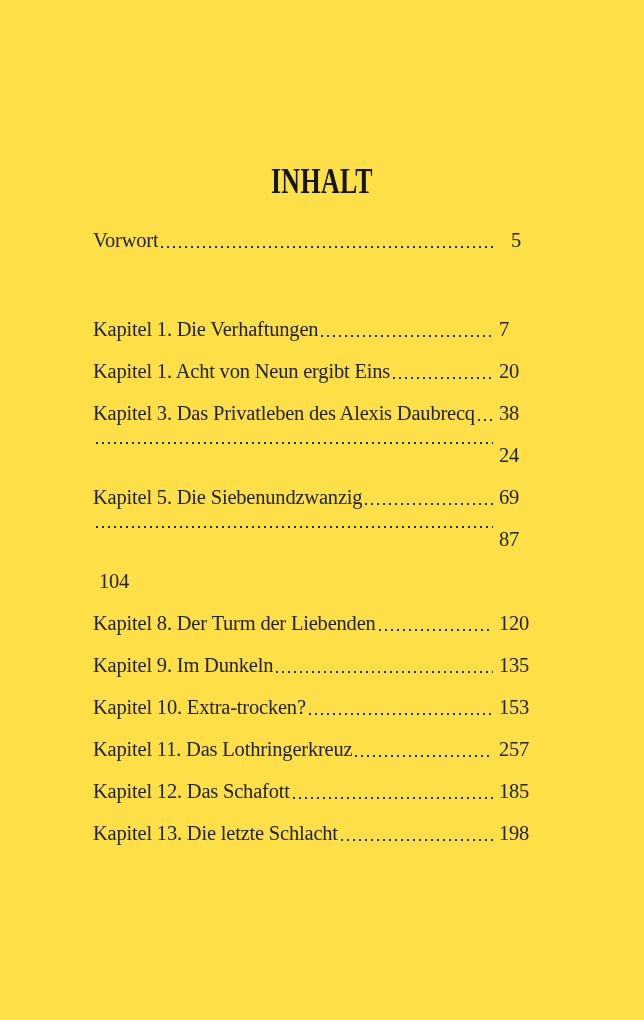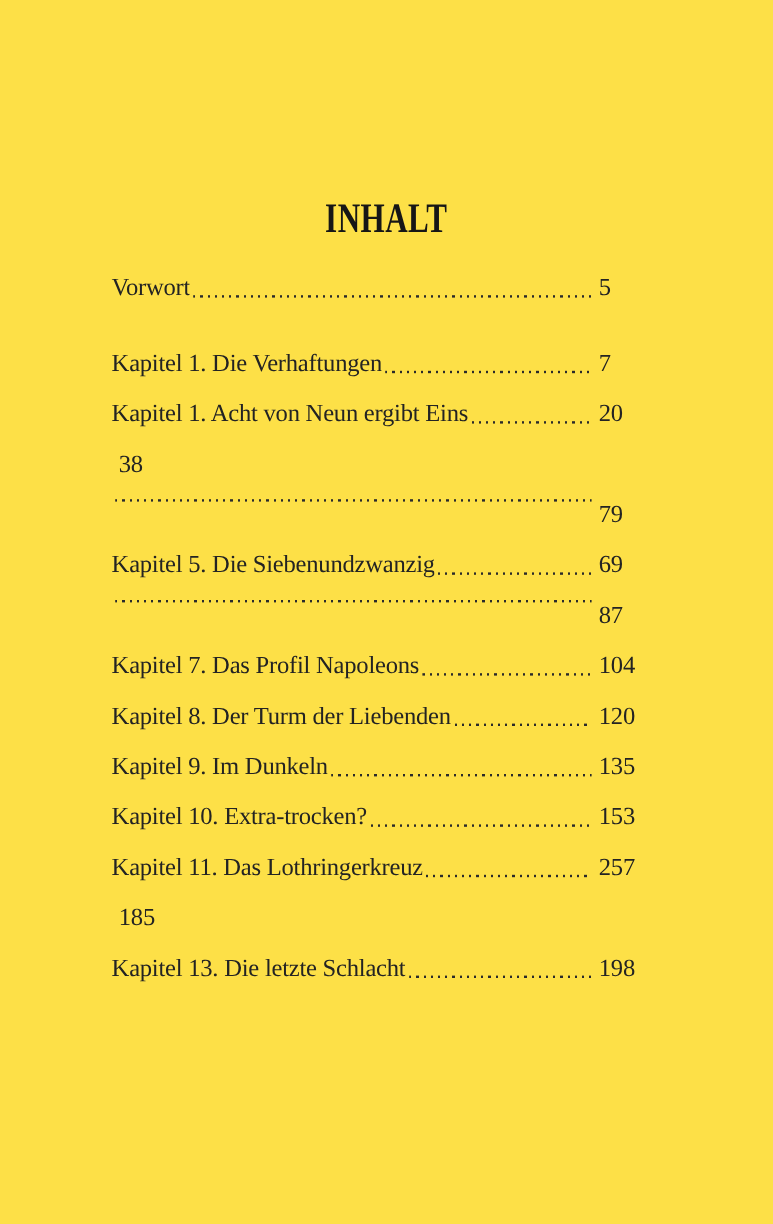--- a/index.html
+++ b/index.html
@@ -45,21 +45,21 @@
   .toc-row {
     display: flex;
     align-items: flex-start;
     height: 26px;
     margin-bottom: 16px;
     font-size: 20.5px;
     line-height: 26px;
     letter-spacing: -0.2px;
   }
 
-  .toc-row.vorwort { margin-bottom: 37px; }
+  .toc-row.vorwort { margin-bottom: 63px; gap: 12px; }
 
   .toc-main {
     display: flex;
     width: 400px;
     min-width: 400px;
     max-width: 400px;
   }
 
   .entry-label { white-space: nowrap; overflow: hidden; }
 
@@ -104,50 +104,50 @@
 
     <div class="toc-row">
       <span class="toc-main">
         <span class="entry-label">Kapitel 1. Acht von Neun ergibt Eins</span>
         <span class="leader"></span>
       </span>
       <span class="pagenum">20</span>
     </div>
 
     <div class="toc-row">
+      <span class="toc-main">
+        <span class="entry-label">Kapitel 3. Das Privatleben des Alexis Daubrecq</span>
+        <span class="leader"></span>
+      </span>
       <span class="pagenum">38</span>
     </div>
 
     <div class="toc-row">
       <span class="toc-main">
         <span class="leader"></span>
       </span>
-      <span class="pagenum">79</span>
+      <span class="pagenum">24</span>
     </div>
 
     <div class="toc-row">
       <span class="toc-main">
         <span class="entry-label">Kapitel 5. Die Siebenundzwanzig</span>
         <span class="leader"></span>
       </span>
       <span class="pagenum">69</span>
     </div>
 
     <div class="toc-row">
       <span class="toc-main">
         <span class="leader"></span>
       </span>
       <span class="pagenum">87</span>
     </div>
 
     <div class="toc-row">
-      <span class="toc-main">
-        <span class="entry-label">Kapitel 7. Das Profil Napoleons</span>
-        <span class="leader"></span>
-      </span>
       <span class="pagenum">104</span>
     </div>
 
     <div class="toc-row">
       <span class="toc-main">
         <span class="entry-label">Kapitel 8. Der Turm der Liebenden</span>
         <span class="leader"></span>
       </span>
       <span class="pagenum">120</span>
     </div>
@@ -170,20 +170,24 @@
 
     <div class="toc-row">
       <span class="toc-main">
         <span class="entry-label">Kapitel 11. Das Lothringerkreuz</span>
         <span class="leader"></span>
       </span>
       <span class="pagenum">257</span>
     </div>
 
     <div class="toc-row">
+      <span class="toc-main">
+        <span class="entry-label">Kapitel 12. Das Schafott</span>
+        <span class="leader"></span>
+      </span>
       <span class="pagenum">185</span>
     </div>
 
     <div class="toc-row">
       <span class="toc-main">
         <span class="entry-label">Kapitel 13. Die letzte Schlacht</span>
         <span class="leader"></span>
       </span>
       <span class="pagenum">198</span>
     </div>

